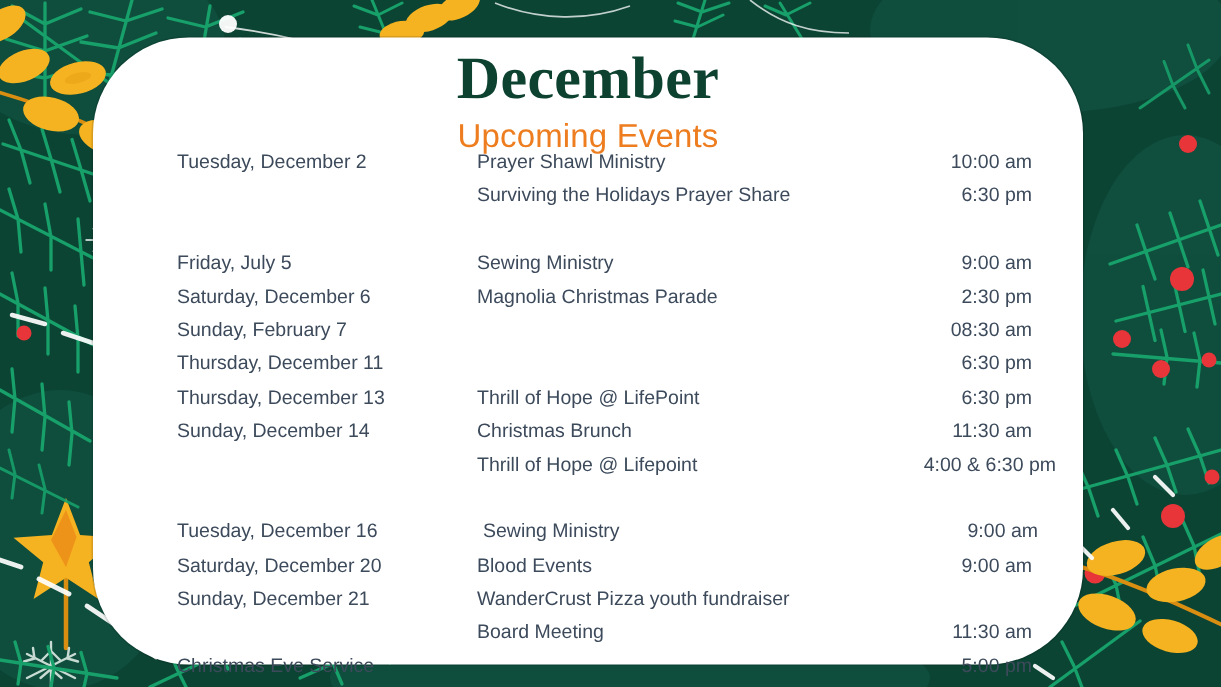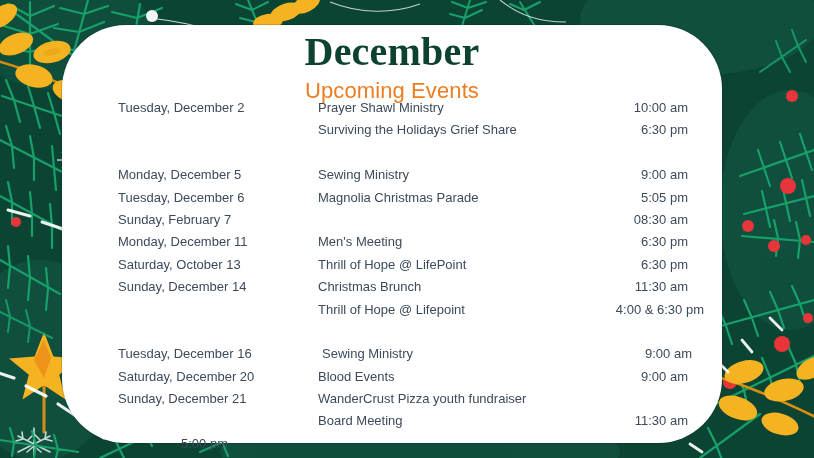--- a/index.html
+++ b/index.html
@@ -217,49 +217,48 @@
     </div>
 
     <div class="list" id="event-list">
         <div class="row">
           <div class="col-date">Tuesday, December 2</div>
           <div class="col-event">Prayer Shawl Ministry</div>
           <div class="col-time">10:00 am</div>
         </div>
         <div class="row">
           <div class="col-date"></div>
-          <div class="col-event">Surviving the Holidays Grief Share</div>
+          <div class="col-event">Surviving the Holidays Prayer Share</div>
           <div class="col-time">6:30 pm</div>
         </div>
         <div class="row gap">
           <div class="col-date"></div>
           <div class="col-event"></div>
           <div class="col-time"></div>
         </div>
         <div class="row">
-          <div class="col-date">Monday, December 5</div>
+          <div class="col-date">Friday, July 5</div>
           <div class="col-event">Sewing Ministry</div>
           <div class="col-time">9:00 am</div>
         </div>
         <div class="row">
-          <div class="col-date">Tuesday, December 6</div>
+          <div class="col-date">Saturday, December 6</div>
           <div class="col-event">Magnolia Christmas Parade</div>
-          <div class="col-time">5:05 pm</div>
+          <div class="col-time">2:30 pm</div>
         </div>
         <div class="row">
           <div class="col-date">Sunday, February 7</div>
           <div class="col-time">08:30 am</div>
         </div>
         <div class="row">
-          <div class="col-date">Monday, December 11</div>
-          <div class="col-event">Men's Meeting</div>
+          <div class="col-date">Thursday, December 11</div>
           <div class="col-time">6:30 pm</div>
         </div>
         <div class="row">
-          <div class="col-date">Saturday, October 13</div>
+          <div class="col-date">Thursday, December 13</div>
           <div class="col-event">Thrill of Hope @ LifePoint</div>
           <div class="col-time">6:30 pm</div>
         </div>
         <div class="row">
           <div class="col-date">Sunday, December 14</div>
           <div class="col-event">Christmas Brunch</div>
           <div class="col-time">11:30 am</div>
         </div>
         <div class="row">
           <div class="col-date"></div>
@@ -285,17 +284,18 @@
           <div class="col-date">Sunday, December 21</div>
           <div class="col-event">WanderCrust Pizza youth fundraiser</div>
           <div class="col-time"></div>
         </div>
         <div class="row">
           <div class="col-date"></div>
           <div class="col-event">Board Meeting</div>
           <div class="col-time">11:30 am</div>
         </div>
         <div class="row">
+          <div class="col-event">Christmas Eve Service</div>
           <div class="col-time">5:00 pm</div>
         </div>
       </div>
   </div>
 </div>
 
 </body></html>

